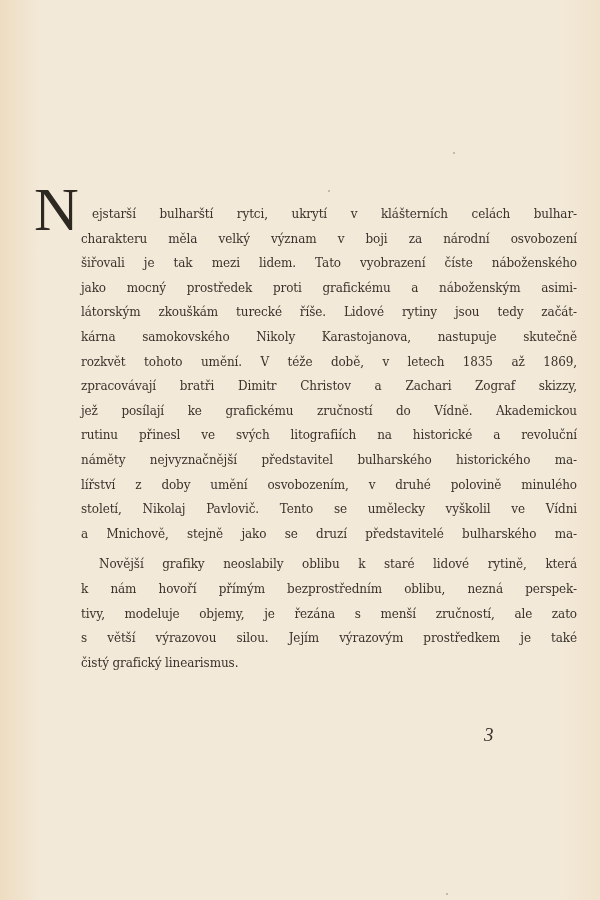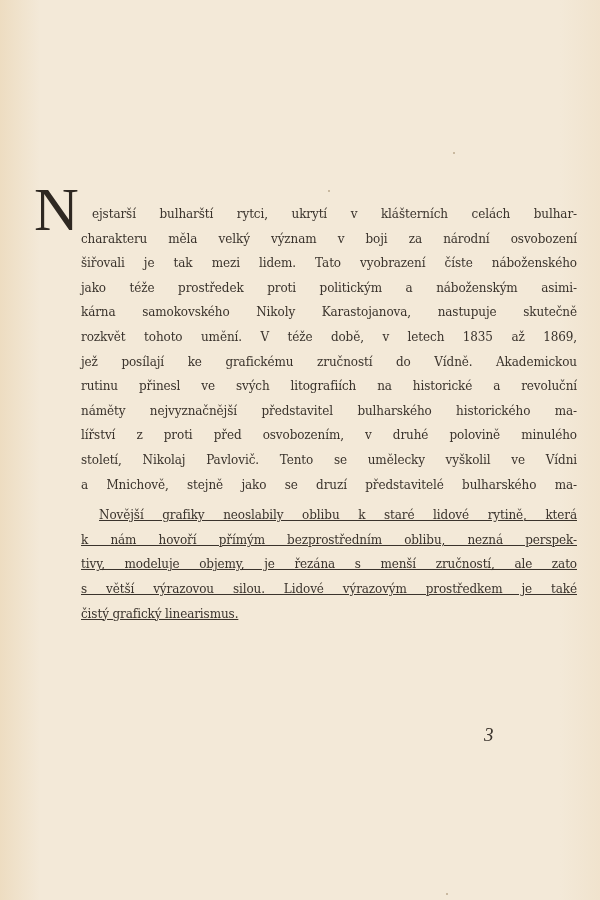--- a/index.html
+++ b/index.html
@@ -13,21 +13,21 @@
   }
   .page { position: absolute; left: 0; top: 0; width: 600px; height: 900px; }
   .text-block {
     position: absolute; left: 81px; top: 202px; width: 496px;
     font-size: 12px; line-height: 24.6px;
     letter-spacing: -0.1px;
   }
   .para { margin: 0; text-align: justify; }
   .line { display: block; text-align: justify; text-align-last: justify; white-space: nowrap; height: 24.6px; }
   .line.last { text-align-last: left; }
-  .para + .para { margin-top: 0; text-decoration: underline; }
+  .para + .para { margin-top: 0; }
   .indent { padding-left: 18px; }
   .dropcap {
     position: absolute; left: 34px; top: 178px;
     font-family: "Liberation Serif", "DejaVu Serif", serif;
     font-size: 62px; line-height: 62px; color: #2e2822;
   }
   .first-line { padding-left: 11px; }
   .pagenum {
     position: absolute; left: 484px; top: 724px;
     font-family: "Liberation Serif", serif; font-style: italic;
@@ -39,35 +39,37 @@
 <body>
 
 <div class="page">
   <div class="dropcap">N</div>
 
   <div class="text-block">
     <div class="para">
       <span class="line first-line">ejstarší bulharští rytci, ukrytí v klášterních celách bulhar-</span>
       <span class="line">charakteru měla velký význam v boji za národní osvobození</span>
       <span class="line">šiřovali je tak mezi lidem. Tato vyobrazení číste náboženského</span>
-      <span class="line">jako téže prostředek proti politickým a náboženským asimi-</span>
+      <span class="line">jako mocný prostředek proti grafickému a náboženským asimi-</span>
+      <span class="line">látorským zkouškám turecké říše. Lidové rytiny jsou tedy začát-</span>
       <span class="line">kárna samokovského Nikoly Karastojanova, nastupuje skutečně</span>
       <span class="line">rozkvět tohoto umění. V téže době, v letech 1835 až 1869,</span>
+      <span class="line">zpracovávají bratři Dimitr Christov a Zachari Zograf skizzy,</span>
       <span class="line">jež posílají ke grafickému zručností do Vídně. Akademickou</span>
       <span class="line">rutinu přinesl ve svých litografiích na historické a revoluční</span>
       <span class="line">náměty nejvyznačnější představitel bulharského historického ma-</span>
-      <span class="line">lířství z proti před osvobozením, v druhé polovině minulého</span>
+      <span class="line">lířství z doby umění osvobozením, v druhé polovině minulého</span>
       <span class="line">století, Nikolaj Pavlovič. Tento se umělecky vyškolil ve Vídni</span>
       <span class="line">a Mnichově, stejně jako se druzí představitelé bulharského ma-</span>
     </div>
     <div class="para" style="margin-top:6px;">
       <span class="line indent">Novější grafiky neoslabily oblibu k staré lidové rytině, která</span>
       <span class="line">k nám hovoří přímým bezprostředním oblibu, nezná perspek-</span>
       <span class="line">tivy, modeluje objemy, je řezána s menší zručností, ale zato</span>
-      <span class="line">s větší výrazovou silou. Lidové výrazovým prostředkem je také</span>
+      <span class="line">s větší výrazovou silou. Jejím výrazovým prostředkem je také</span>
       <span class="line last">čistý grafický linearismus.</span>
     </div>
   </div>
 
   <div class="pagenum">3</div>
 
   <span class="speck" style="left:453px;top:152px;"></span>
   <span class="speck" style="left:328px;top:190px;"></span>
   <span class="speck" style="left:446px;top:893px;"></span>
 </div>

